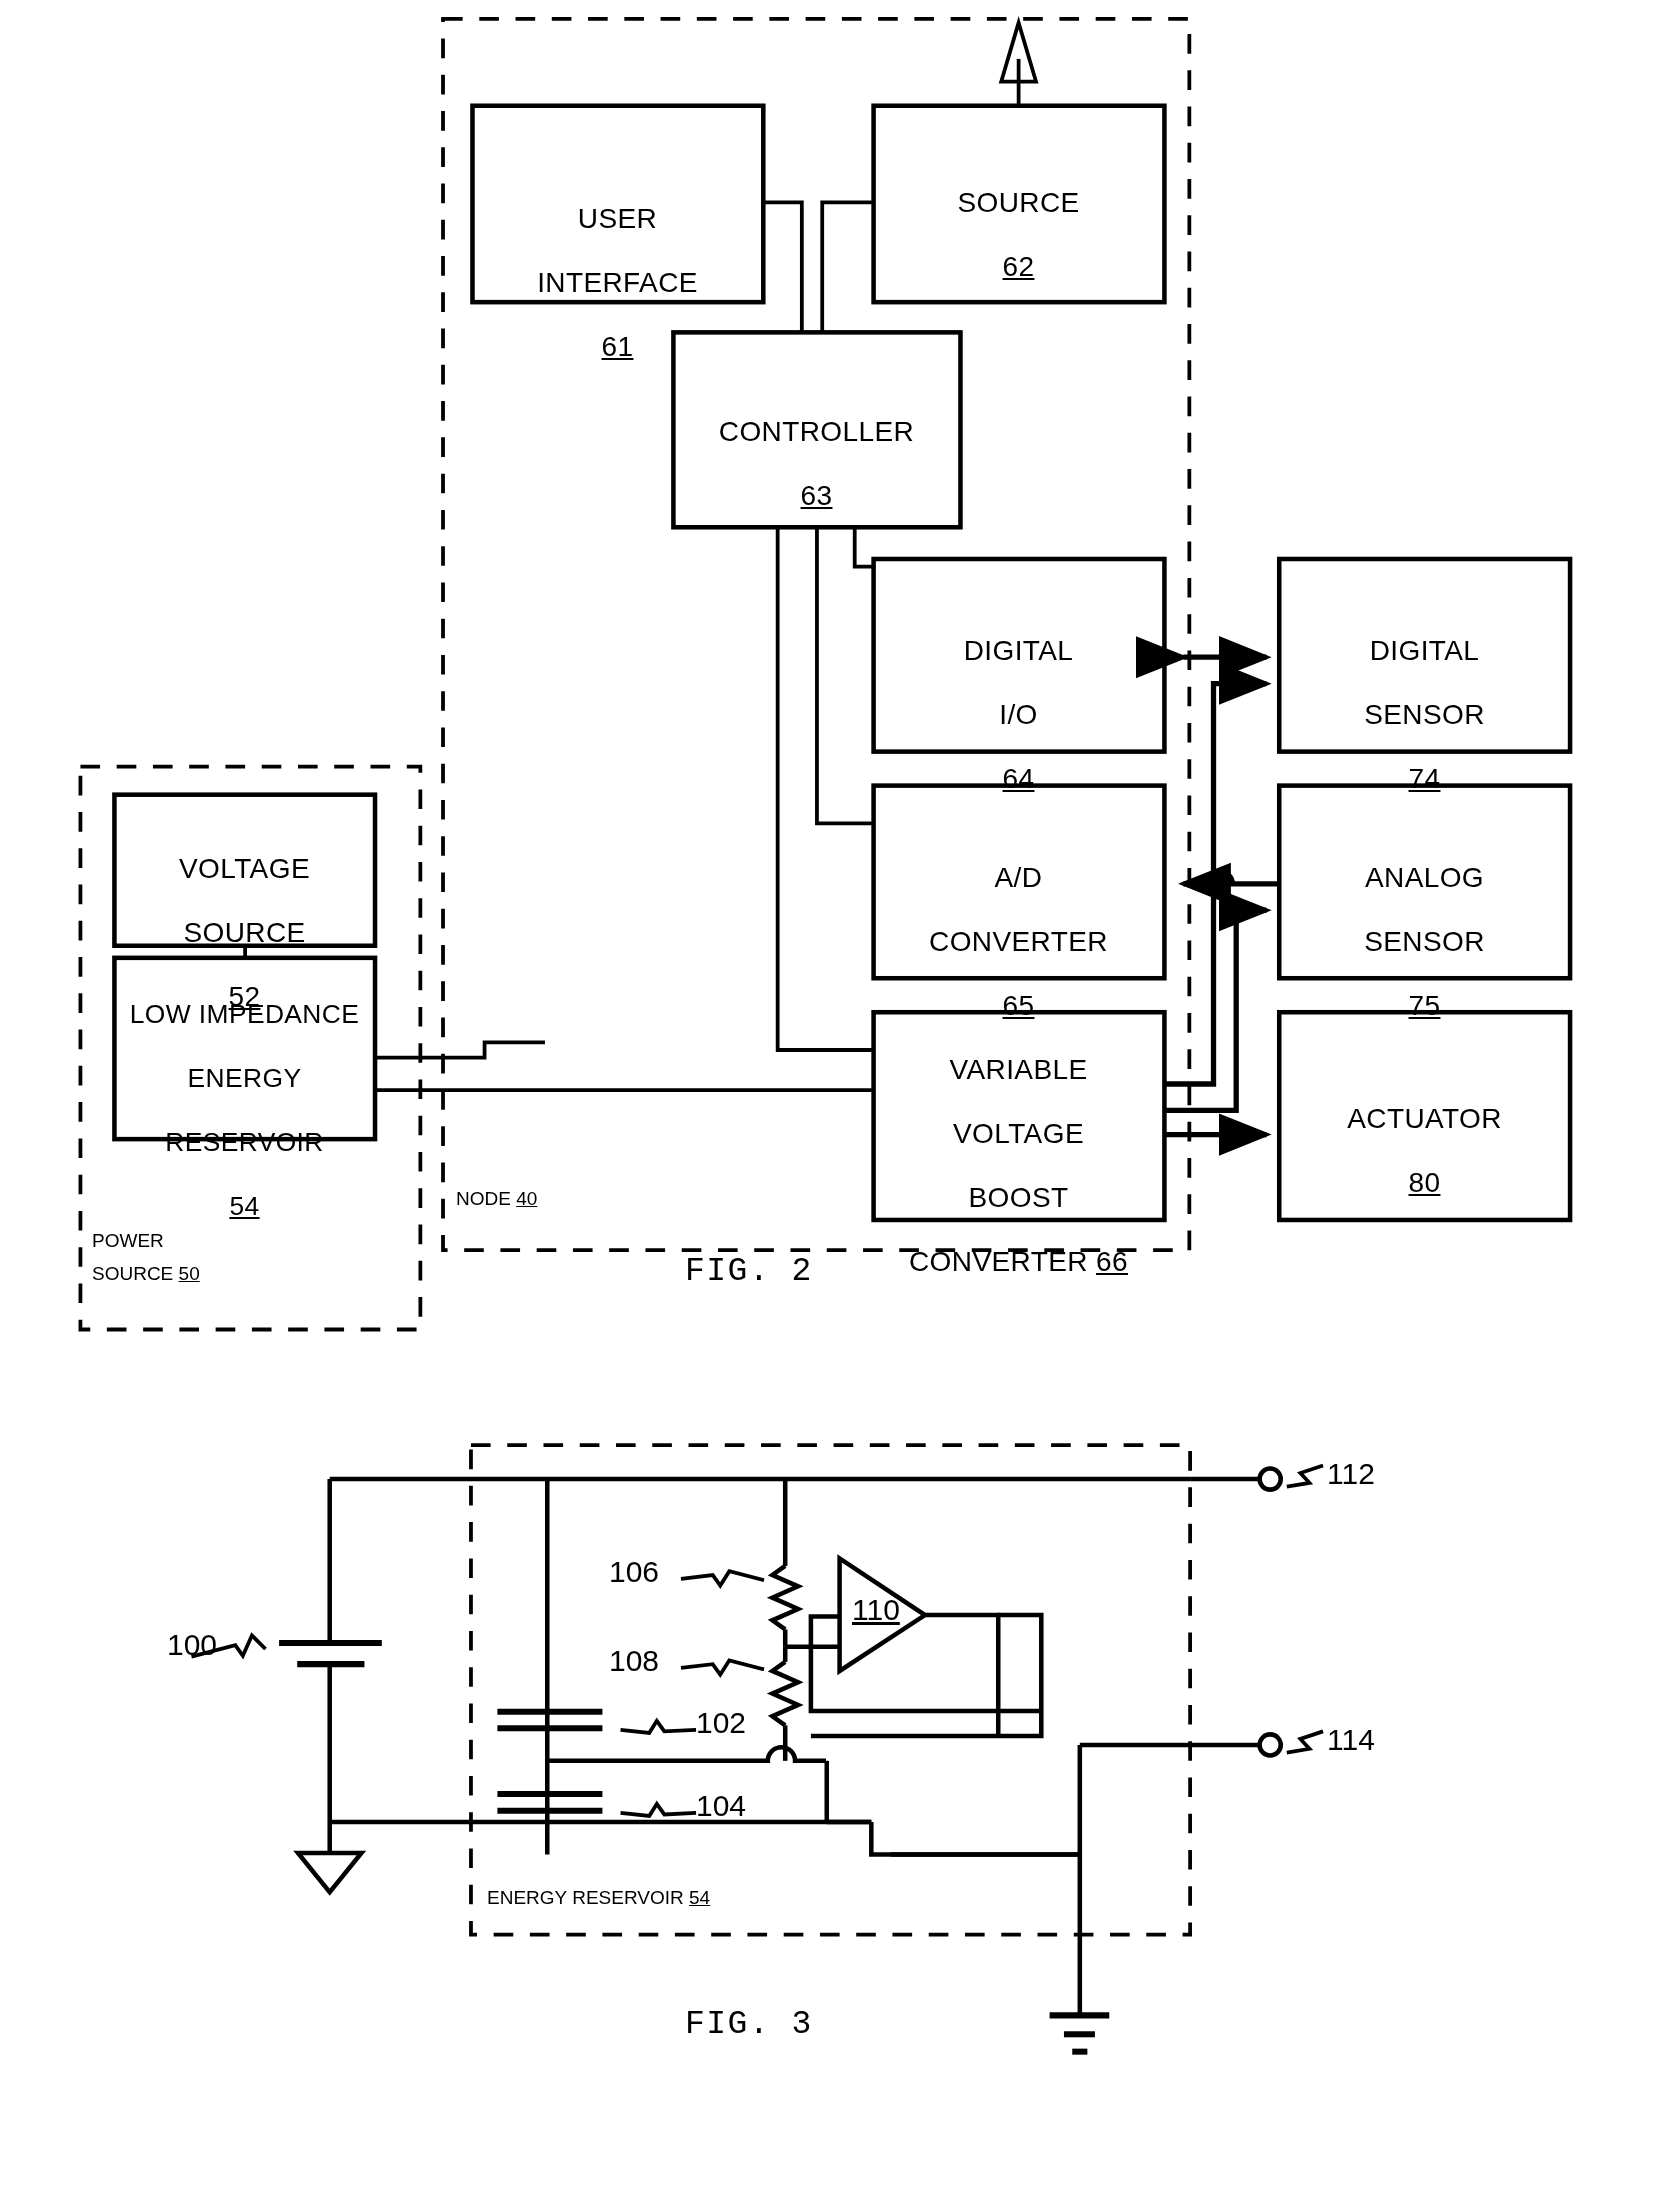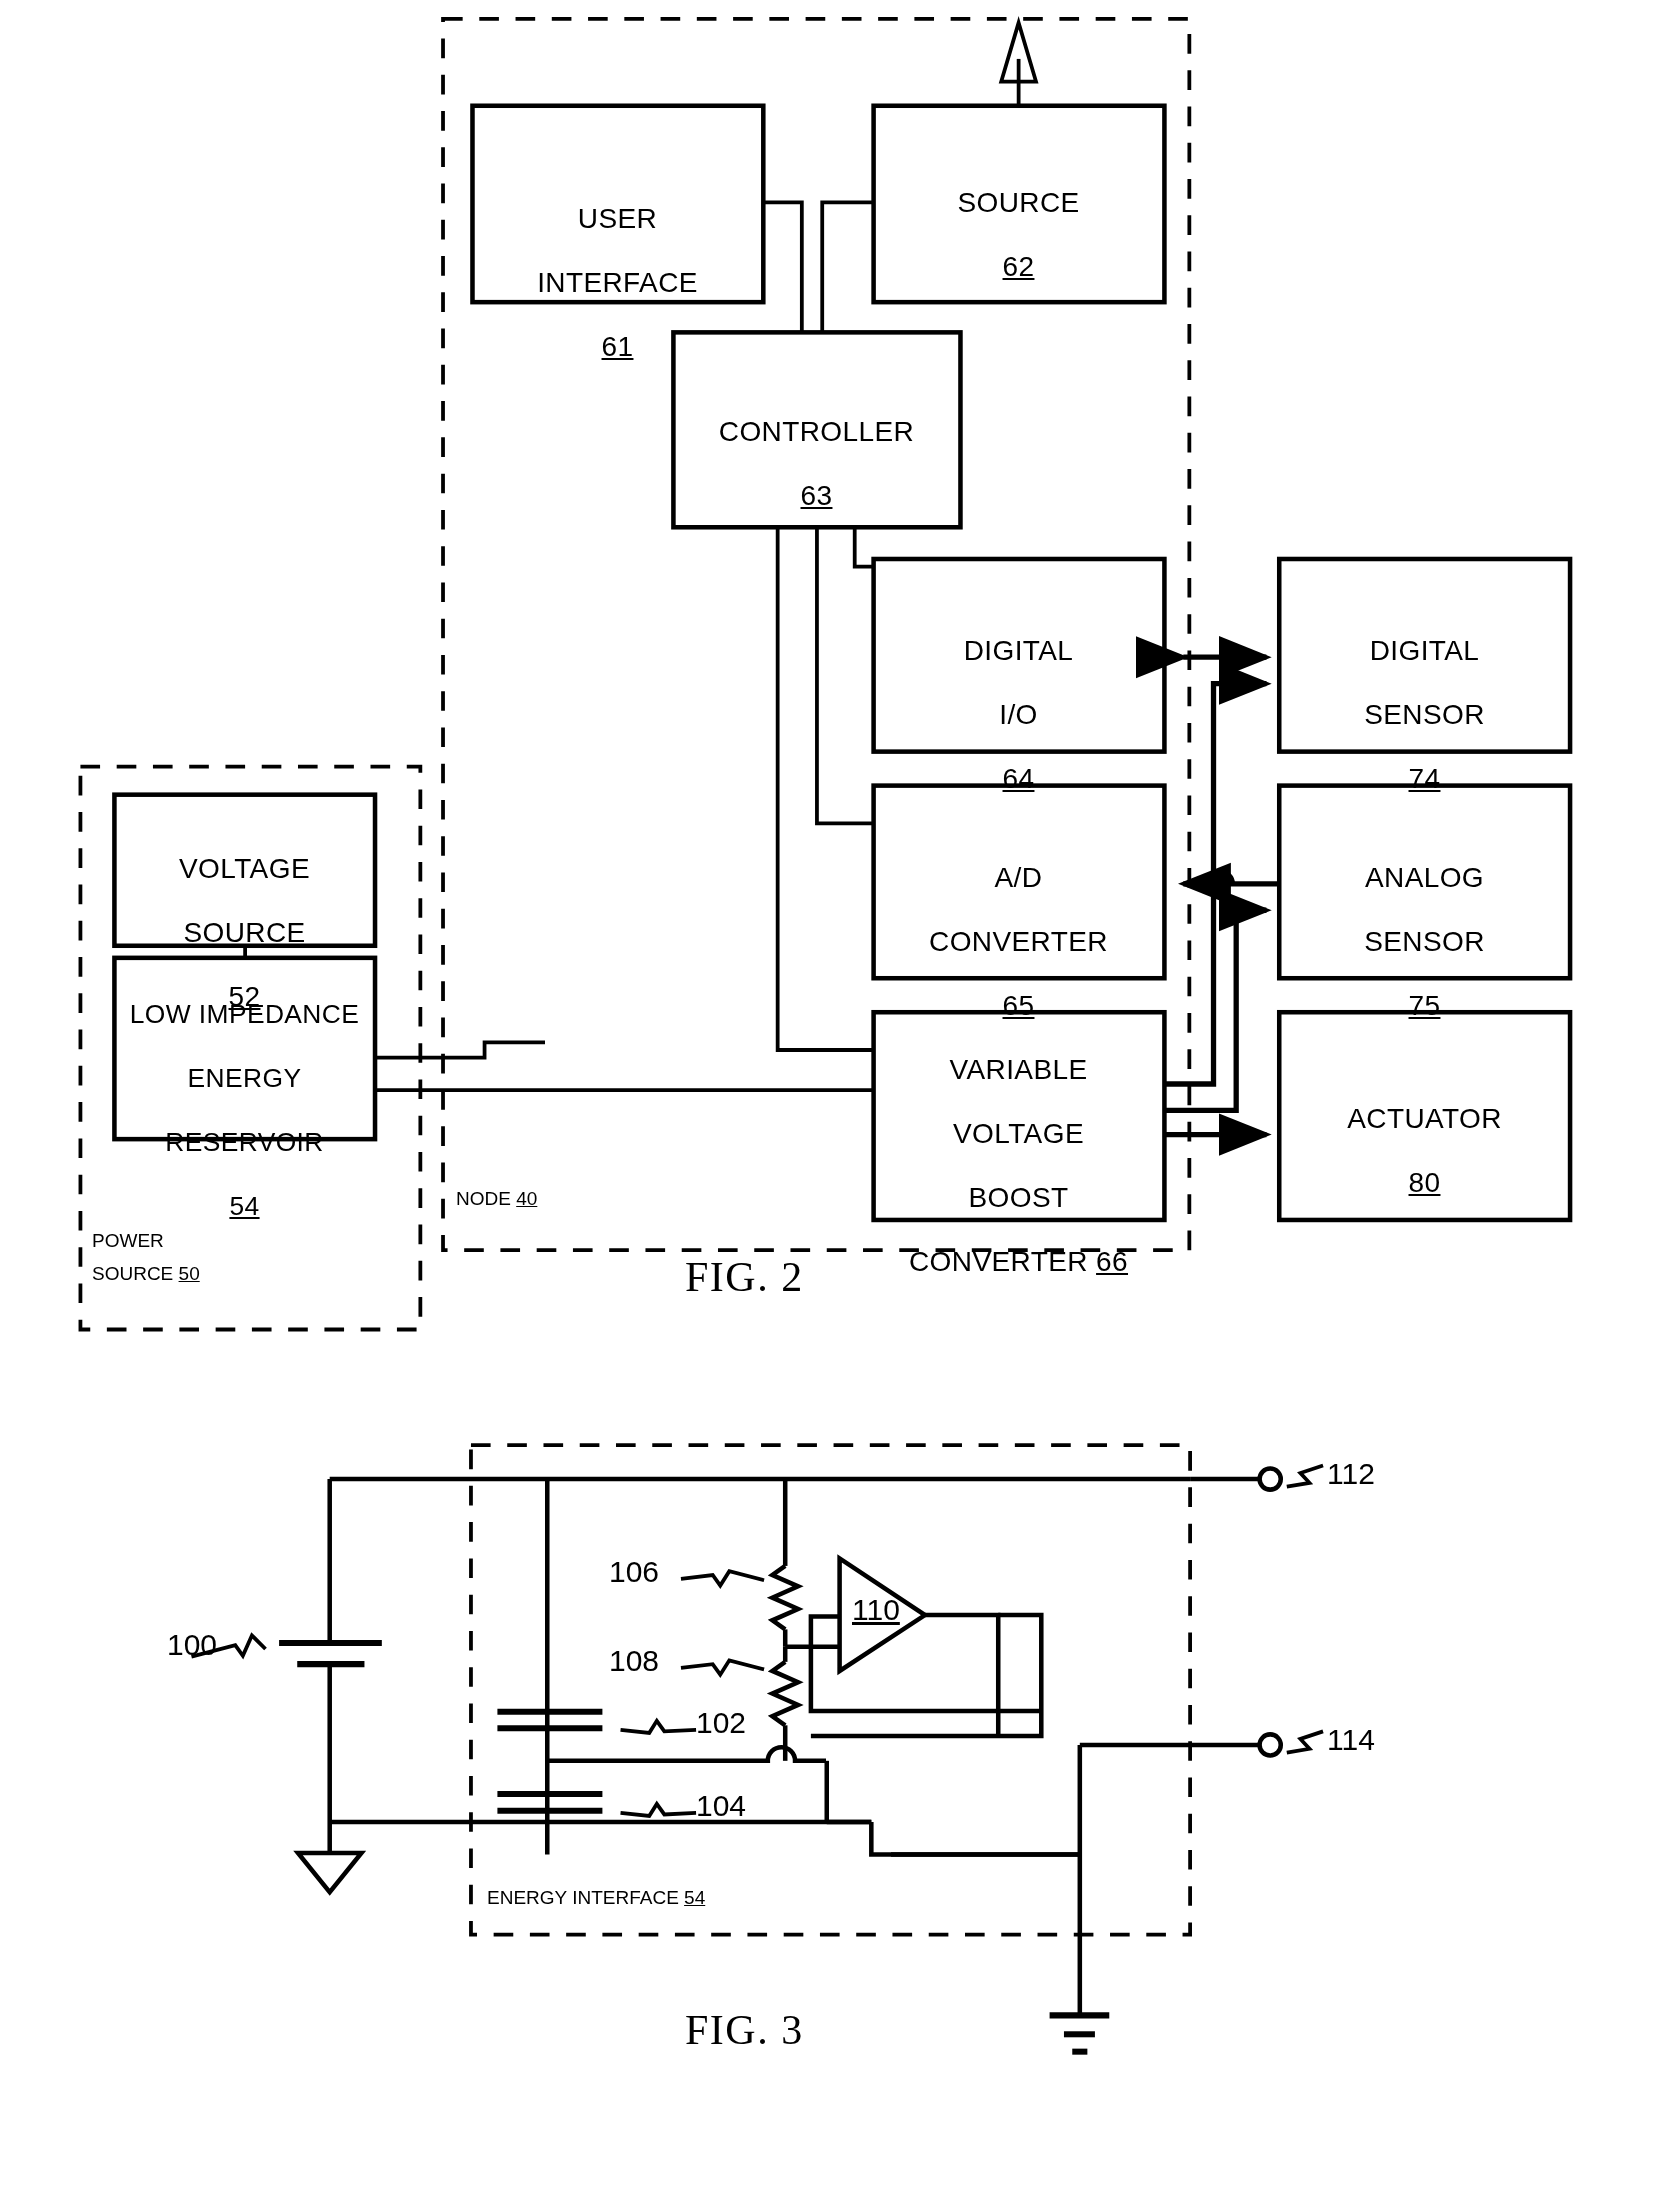--- a/index.html
+++ b/index.html
@@ -40,23 +40,23 @@
   }
   .ref-num { text-decoration: underline; }
   .plain-label {
     position: absolute;
     font-size: 19px;
     line-height: 33px;
     font-family: "Liberation Sans", sans-serif;
   }
   .fig-caption {
     position: absolute;
-    font-size: 42px;
+    font-size: 33px;
     letter-spacing: 1.5px;
-    font-family: Liberation Serif, serif;
+    font-family: Liberation Mono, monospace;
   }
   .num-label {
     position: absolute;
     font-size: 30px;
     font-family: "Liberation Sans", sans-serif;
   }
 </style>
 </head>
 <body>
 
@@ -279,20 +279,20 @@
   <div class="num-label" style="left:151px; top:1628px;">100</div>
   <div class="num-label" style="left:680px; top:1706px;">102</div>
   <div class="num-label" style="left:680px; top:1789px;">104</div>
   <div class="num-label" style="left:593px; top:1555px;">106</div>
   <div class="num-label" style="left:593px; top:1644px;">108</div>
   <div class="num-label ref-num" style="left:836px; top:1593px;">110</div>
   <div class="num-label" style="left:1311px; top:1457px;">112</div>
   <div class="num-label" style="left:1311px; top:1723px;">114</div>
 
   <div class="plain-label" style="left:471px; top:1881px;">
-    <span>ENERGY INTERFACE</span>
+    <span>ENERGY RESERVOIR</span>
     <span class="ref-num">54</span>
   </div>
 
   <div class="fig-caption" style="left:669px; top:2006px;text-align:right;">FIG. 3</div>
 
 </div>
 
 
 </body></html>

